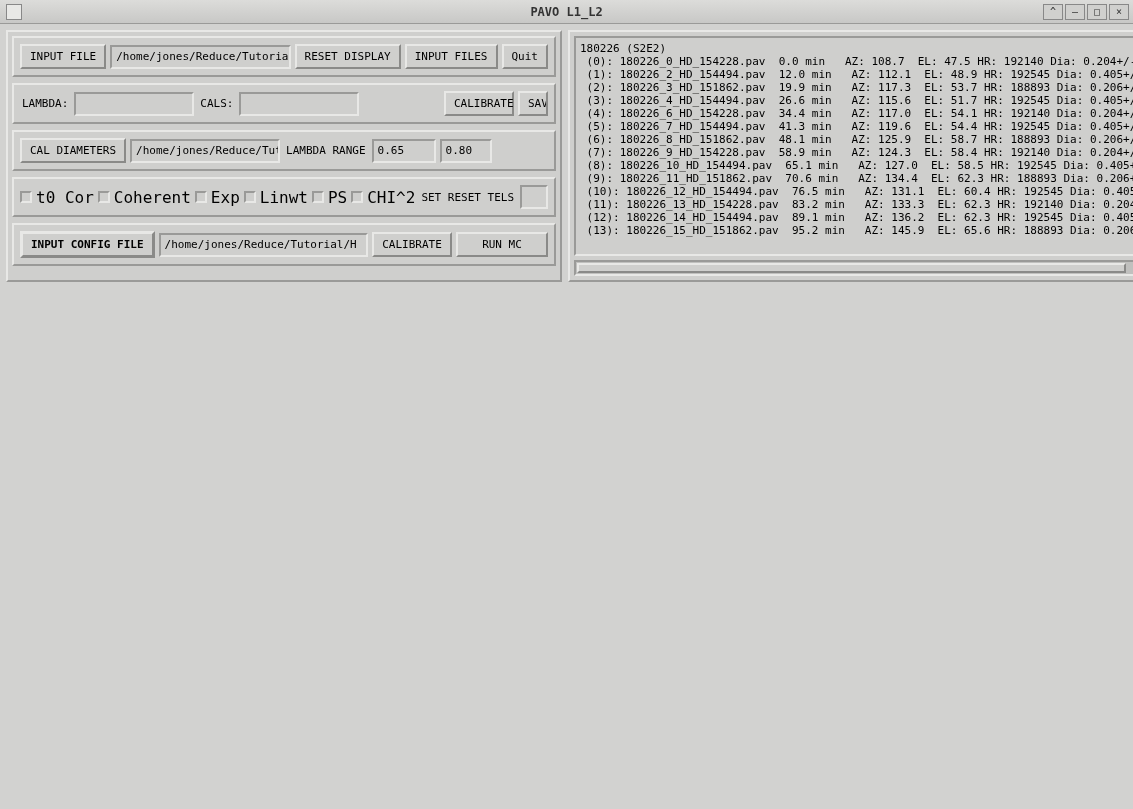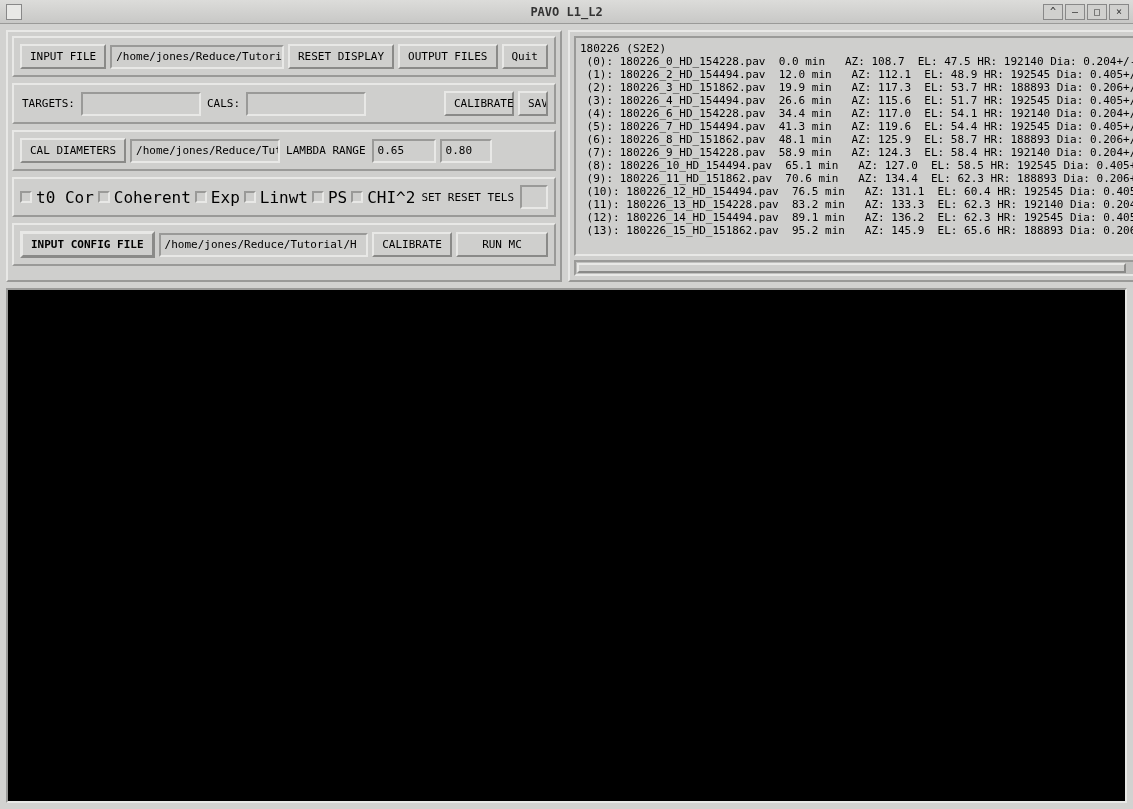--- a/index.html
+++ b/index.html
@@ -47,21 +47,21 @@
     background: #d0d0ce;
     border: 1px solid #888;
     display: flex; align-items: center; justify-content: center;
     font-size: 10px; color: #333;
     cursor: pointer;
   }
   .app {
     padding: 6px;
     height: calc(809px - 24px);
     display: flex;
-    flex-direction: column;
+    flex-direction: row;
   }
   .top-row {
     display: flex;
     gap: 6px;
     height: 252px;
   }
   .left-panel {
     width: 556px;
     background: #cfcfcd;
     border: 2px solid;
@@ -187,26 +187,26 @@
 </div>
 
 <div class="app">
   <div class="top-row">
     <div class="left-panel">
 
       <div class="group">
         <div class="btn">INPUT FILE</div>
         <div class="input" style="flex:1">/home/jones/Reduce/Tutorial/H</div>
         <div class="btn">RESET DISPLAY</div>
-        <div class="btn">OUTPUT FILES</div>
+        <div class="btn">INPUT FILES</div>
         <div class="btn">Quit</div>
       </div>
 
       <div class="group">
-        <span class="label">TARGETS:</span>
+        <span class="label">LAMBDA:</span>
         <div class="input" style="width:120px"></div>
         <span class="label">CALS:</span>
         <div class="input" style="width:120px"></div>
         <div style="flex:1"></div>
         <div class="btn" style="width:70px">CALIBRATE</div>
         <div class="btn" style="width:30px;overflow:hidden">SAVE</div>
       </div>
 
       <div class="group">
         <div class="btn">CAL DIAMETERS</div>

